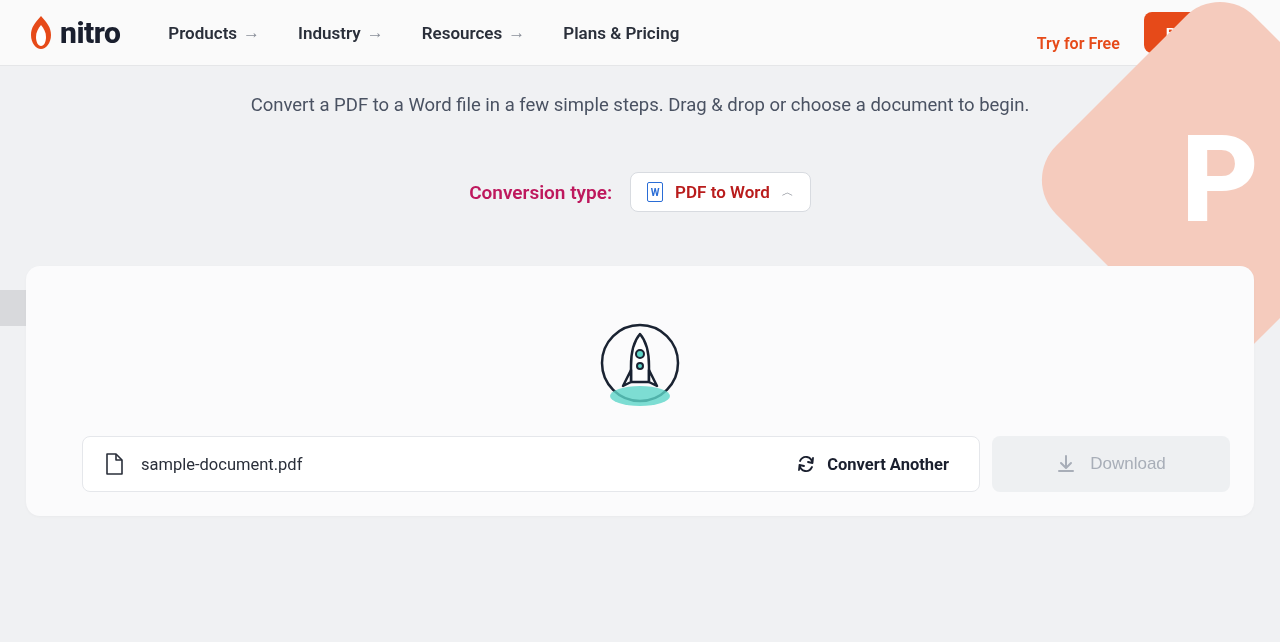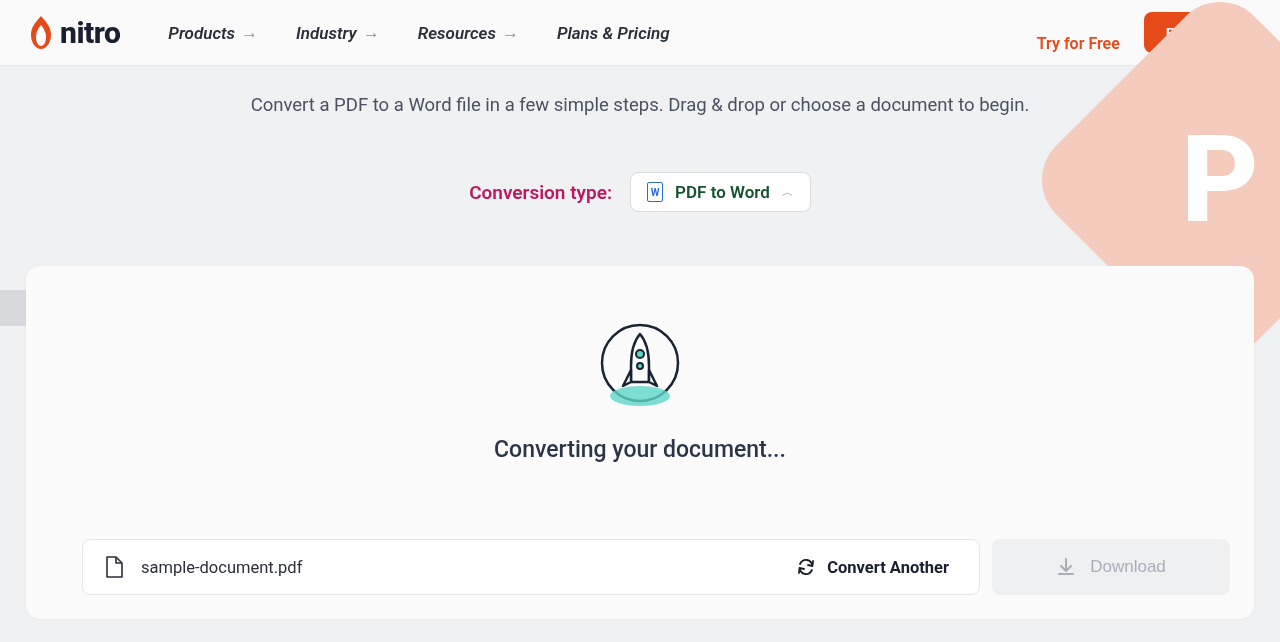--- a/index.html
+++ b/index.html
@@ -39,21 +39,20 @@
     flex: 1;
   }
   .nav-item {
     display: flex;
     align-items: center;
     gap: 6px;
     font-size: 17px;
     font-weight: 600;
     color: #2a2f3a;
     cursor: pointer;
-    font-style: italic;
   }
   .nav-arrow {
     color: #8a8f99;
   }
   .header-actions {
     display: flex;
     align-items: flex-end;
     gap: 24px;
   }
   .try-free {
@@ -145,21 +144,21 @@
     display: flex;
     align-items: center;
     justify-content: center;
     color: #2a6dd6;
     font-size: 10px;
     font-weight: 700;
   }
   .conversion-text {
     font-size: 17px;
     font-weight: 600;
-    color: #14532d;
+    color: #b91c1c;
   }
   .chev-up {
     color: #7a7f89;
     font-size: 12px;
   }
   
   .card {
     background: #fbfbfc;
     border-radius: 14px;
     margin-top: 54px;
@@ -284,21 +283,20 @@
       <svg width="86" height="86" viewBox="0 0 86 86">
         <circle cx="43" cy="43" r="38" fill="none" stroke="#1a2332" stroke-width="2.5"></circle>
         <ellipse cx="43" cy="76" rx="30" ry="10" fill="#5ed6c8" opacity="0.8"></ellipse>
         <path d="M43 14 C36 22 34 32 34 46 L34 62 L52 62 L52 46 C52 32 50 22 43 14 Z" fill="#fff" stroke="#1a2332" stroke-width="2.5" stroke-linejoin="round"></path>
         <circle cx="43" cy="34" r="4" fill="#5ed6c8" stroke="#1a2332" stroke-width="2"></circle>
         <circle cx="43" cy="46" r="3" fill="#5ed6c8" stroke="#1a2332" stroke-width="2"></circle>
         <path d="M34 50 L26 66 L34 62 Z" fill="#fff" stroke="#1a2332" stroke-width="2.5" stroke-linejoin="round"></path>
         <path d="M52 50 L60 66 L52 62 Z" fill="#fff" stroke="#1a2332" stroke-width="2.5" stroke-linejoin="round"></path>
       </svg>
     </div>
-    <div class="status-text">Converting your document...</div>
 
     <div class="action-row">
       <div class="file-box">
         <svg class="file-icon-svg" viewBox="0 0 18 22">
           <path d="M2 1 L11 1 L17 7 L17 21 L2 21 Z" fill="none" stroke="#2a2f3a" stroke-width="1.6" stroke-linejoin="round"></path>
           <path d="M11 1 L11 7 L17 7" fill="none" stroke="#2a2f3a" stroke-width="1.6" stroke-linejoin="round"></path>
         </svg>
         <span class="file-name">sample-document.pdf</span>
         <div class="convert-another">
           <svg width="18" height="18" viewBox="0 0 18 18">

